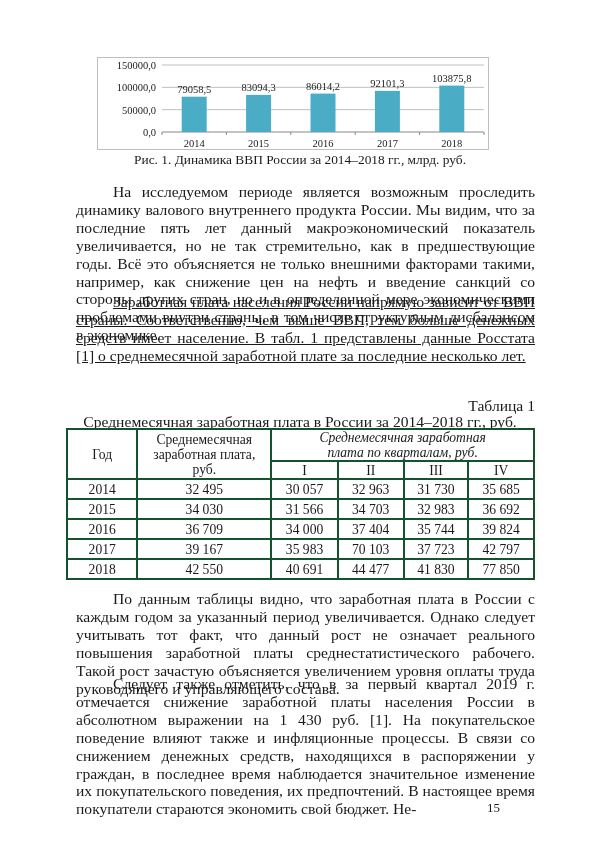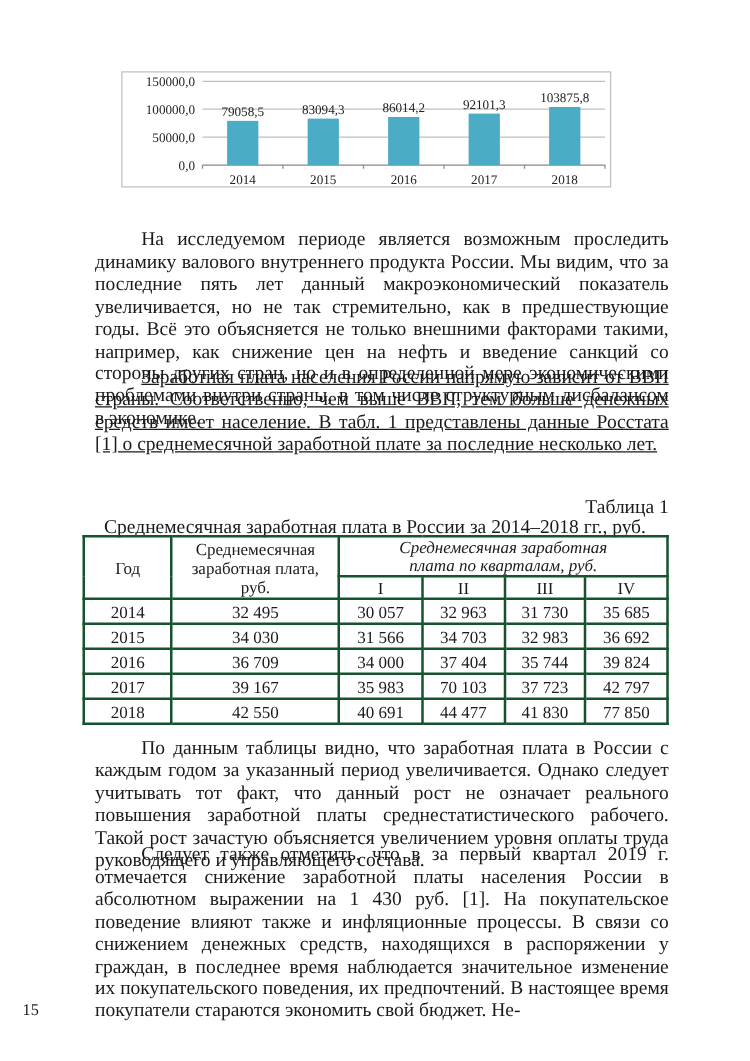--- a/index.html
+++ b/index.html
@@ -23,21 +23,21 @@
   .table-title { position: absolute; left: 0; width: 600px; top: 413px; text-align: center; font-size: 15.6px; }
 
   table.data { position: absolute; left: 66px; top: 428px; width: 469px; border-collapse: collapse;
                font-size: 13.6px; }
   table.data td, table.data th { border: 2px solid #14532d; text-align: center; font-weight: normal;
                padding: 0; line-height: 15px; }
   table.data th.h-group { height: 30px; }
   table.data th.h-q { height: 16px; }
   table.data td { height: 18px; }
 
-  .page-number { position: absolute; left: 18px; width: 500px; top: 800px; text-align: left; font-size: 13px; }
+  .page-number { position: absolute; left: 0; width: 500px; top: 800px; text-align: right; font-size: 13px; }
 </style>
 </head>
 <body>
 
 <div class="page">
 
   <div class="chart-box">
     <svg class="chart-svg" id="chart-svg" width="392" height="93">
         <text x="58" y="78" text-anchor="end" font-size="10.5" font-family="&quot;Liberation Serif&quot;, serif" fill="#222">0,0</text>
         <line x1="64" x2="386" y1="51.66666666666667" y2="51.66666666666667" stroke="#bfbfbf" stroke-width="1"></line>
@@ -63,20 +63,21 @@
         <text x="225" y="31.580324000000005" text-anchor="middle" font-size="10.5" font-family="&quot;Liberation Serif&quot;, serif" fill="#222">86014,2</text>
         <text x="225" y="89" text-anchor="middle" font-size="10.5" font-family="&quot;Liberation Serif&quot;, serif" fill="#222">2016</text>
         <rect x="276.90000000000003" y="32.86141933333334" width="25" height="41.13858066666666" fill="#4bacc6"></rect>
         <text x="289.40000000000003" y="28.861419333333338" text-anchor="middle" font-size="10.5" font-family="&quot;Liberation Serif&quot;, serif" fill="#222">92101,3</text>
         <text x="289.40000000000003" y="89" text-anchor="middle" font-size="10.5" font-family="&quot;Liberation Serif&quot;, serif" fill="#222">2017</text>
         <rect x="341.3" y="27.602142666666666" width="25" height="46.397857333333334" fill="#4bacc6"></rect>
         <text x="353.8" y="23.602142666666666" text-anchor="middle" font-size="10.5" font-family="&quot;Liberation Serif&quot;, serif" fill="#222">103875,8</text>
         <text x="353.8" y="89" text-anchor="middle" font-size="10.5" font-family="&quot;Liberation Serif&quot;, serif" fill="#222">2018</text>
       </svg>
   </div>
+  <div class="fig-caption">Рис. 1. Динамика ВВП России за 2014–2018 гг., млрд. руб.</div>
 
   <p class="para" style="top:183px;"><span class="indent"></span><span>На исследуемом периоде является возможным проследить динамику валового внутреннего продукта России. Мы видим, что за последние пять лет данный макроэкономический показатель увеличивается, но не так стремительно, как в предшествующие годы. Всё это объясняется не только внешними факторами такими, например, как снижение цен на нефть и введение санкций со стороны других стран, но и в определенной мере экономическими проблемами внутри страны, в том числе структурным дисбалансом в экономике.</span></p>
 
   <p class="para" style="top:293px;text-decoration:underline;"><span class="indent"></span><span>Заработная плата населения России напрямую зависит от ВВП страны. Соответственно, чем выше ВВП, тем больше денежных средств имеет население. В табл. 1 представлены данные Росстата [1] о среднемесячной заработной плате за последние несколько лет.</span></p>
 
   <div class="table-label">Таблица 1</div>
   <div class="table-title">Среднемесячная заработная плата в России за 2014–2018 гг., руб.</div>
 
   <table class="data">
     <colgroup>

